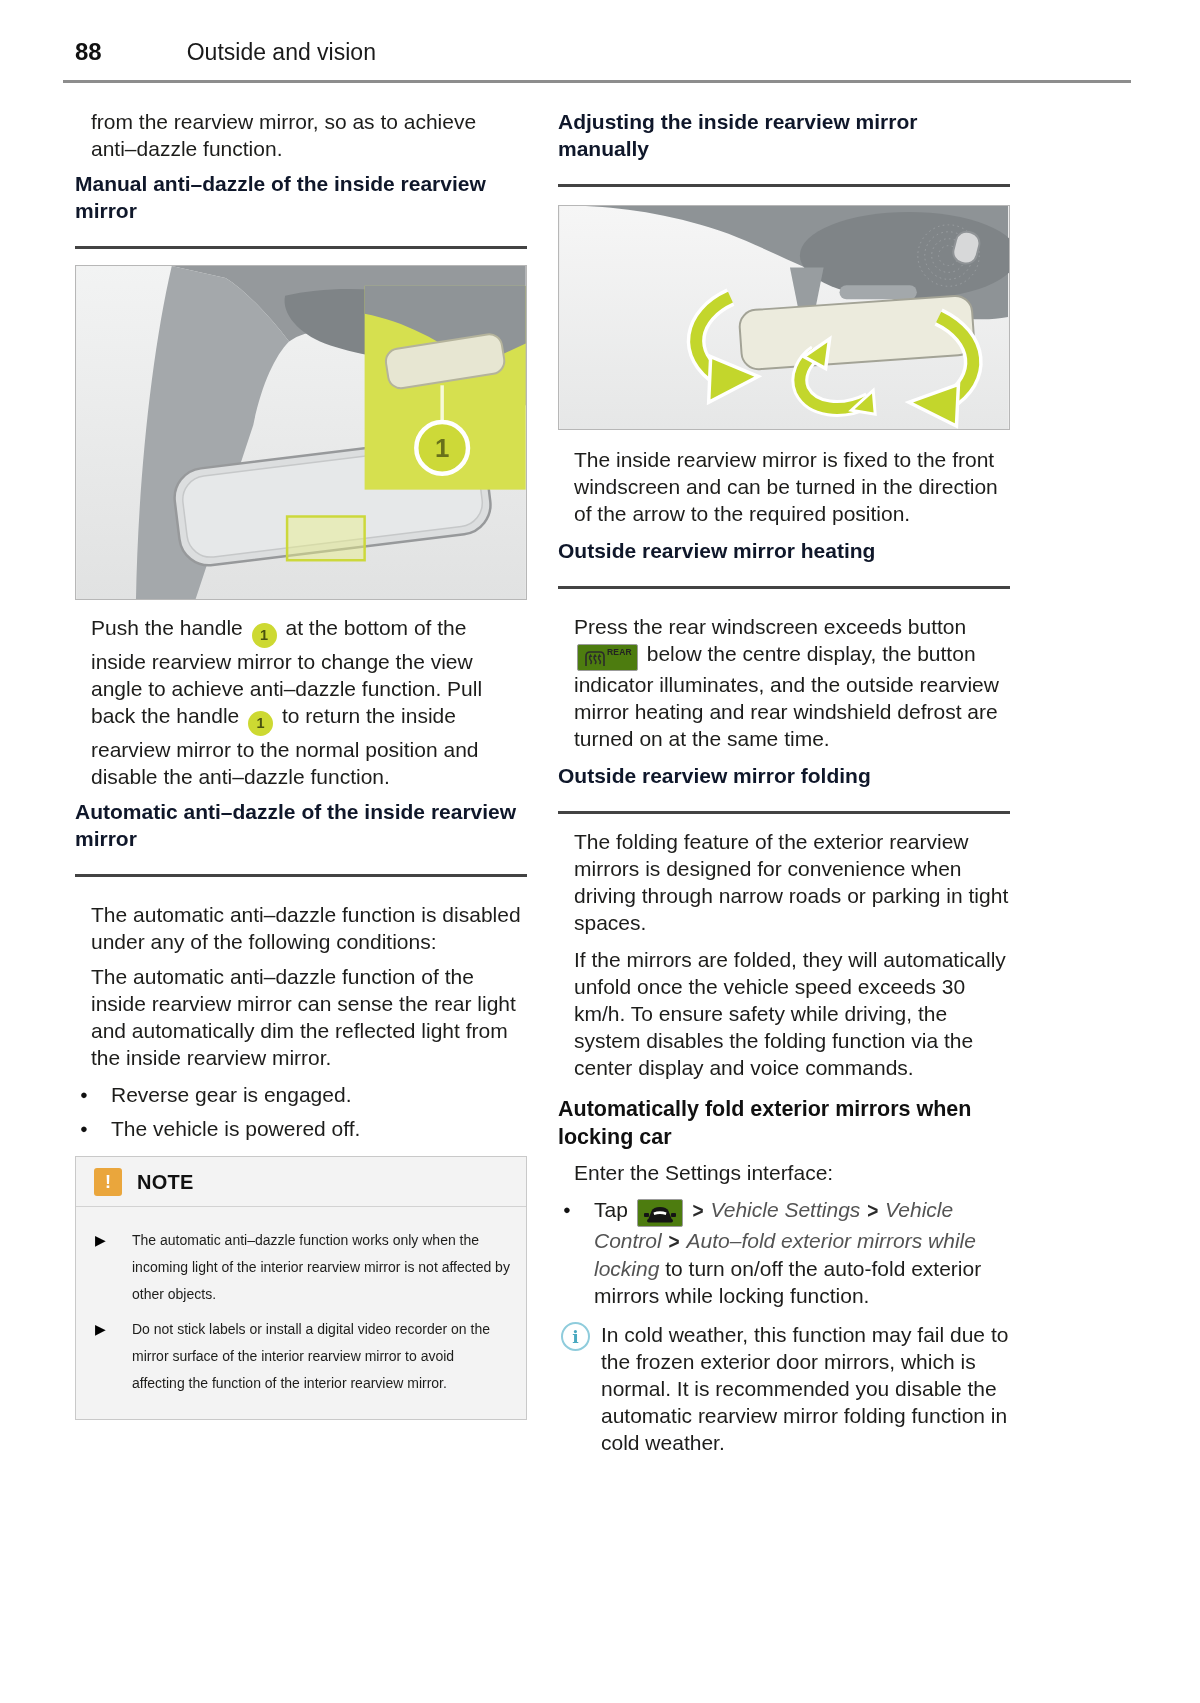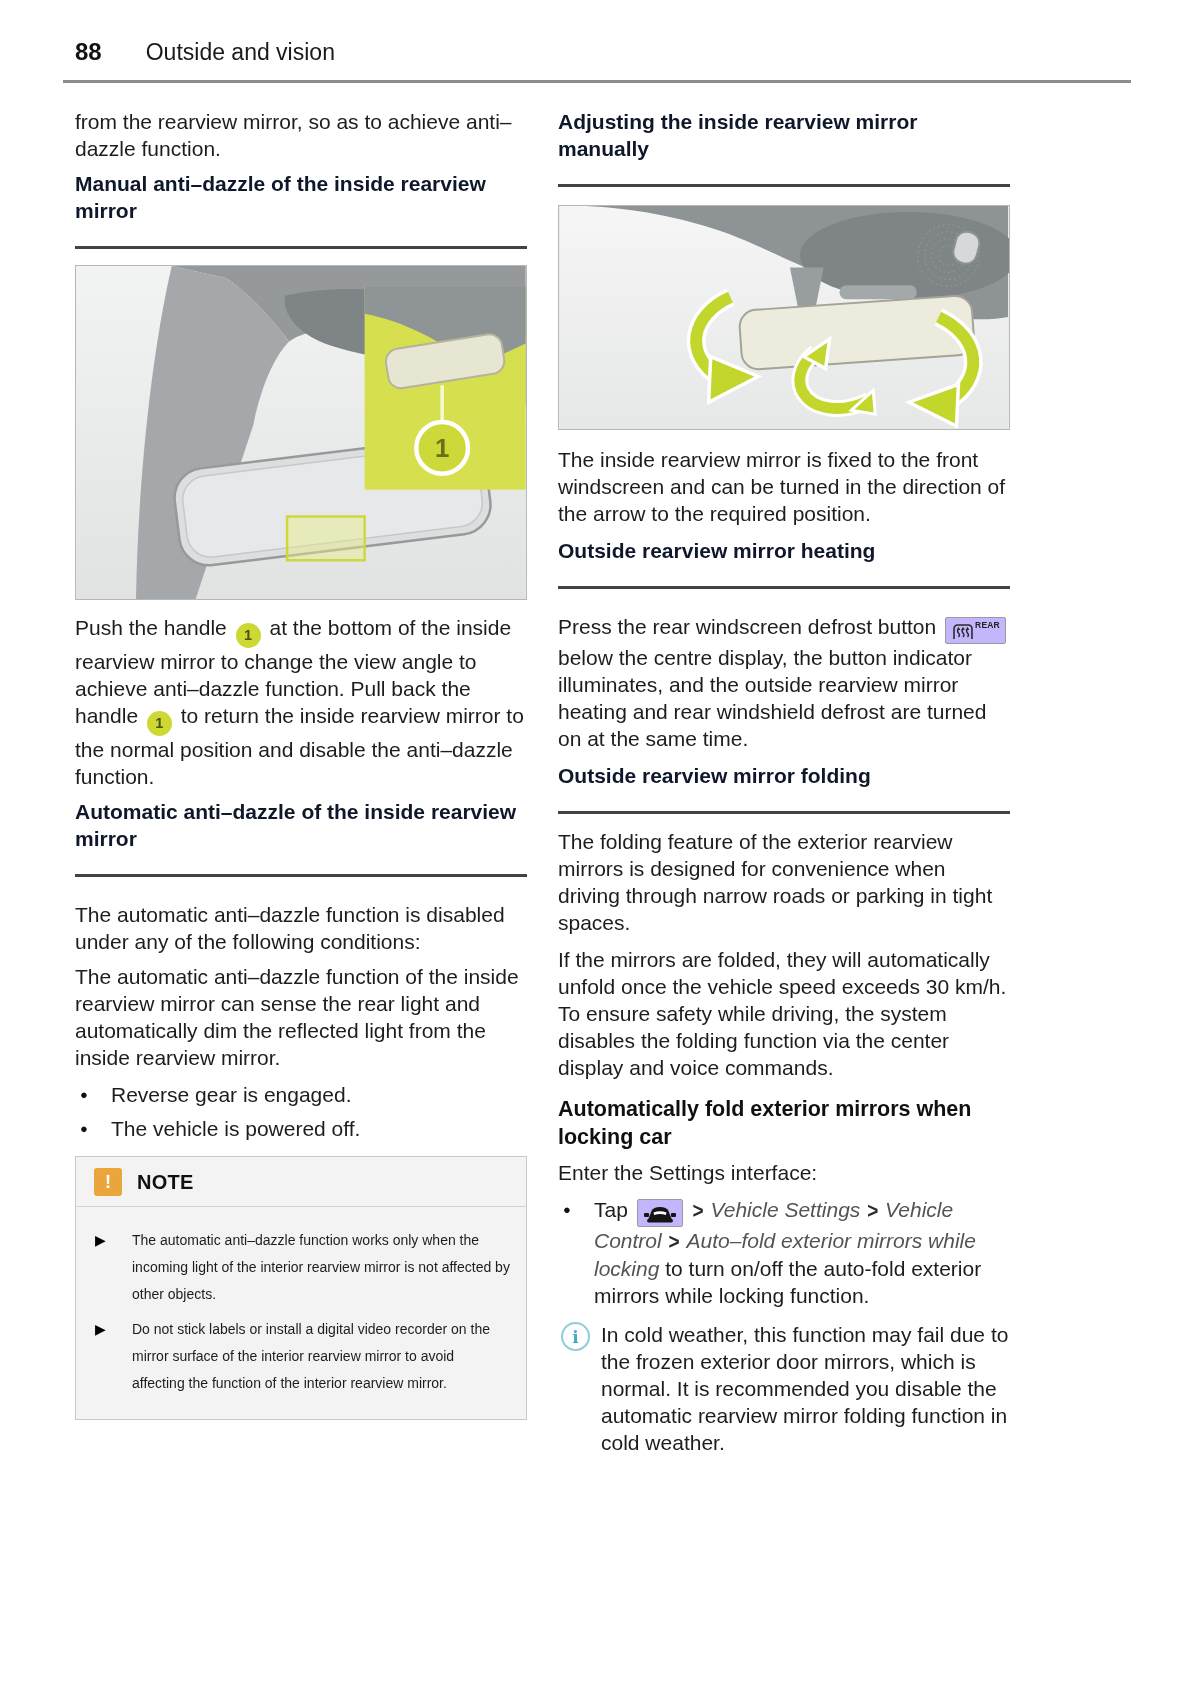--- a/index.html
+++ b/index.html
@@ -2,50 +2,50 @@
 <html><head>
 <meta charset="utf-8">
 <style>
   * { margin:0; padding:0; box-sizing:border-box; }
   html,body { background:#ffffff; }
   body {
     width:1200px; height:1703px; position:relative; overflow:hidden;
     font-family:"Liberation Sans", sans-serif; color:#1d1d1b;
     -webkit-font-smoothing:antialiased;
   }
-  .page-header { position:absolute; left:75px; top:38px; display:flex; align-items:baseline; }
+  .page-header { position:absolute; left:75px; top:38px; display:flex; align-items:baseline;gap:41px; }
   .pagenum { font-size:24px; font-weight:700; color:#111; }
   .chapter { font-size:23px; font-weight:400; color:#1a1a1a; margin-left:44px; }
   .header-rule { position:absolute; left:63px; top:80px; width:1068px; height:3px; background:#8d8d8d; }
 
   .col { position:absolute; top:108px; width:452px; }
   .col-left  { left:75px; }
   .col-right { left:558px; }
 
-  p.body { font-size:21px; line-height:27px; color:#1d1d1b; }
+  p.body { font-size:21px; line-height:27px; color:#1d1d1b;margin-left:16px; }
 
   h3.subhead {
     font-size:21px; line-height:27px; font-weight:700; color:#0f172a;
     padding-bottom:22px; border-bottom:3.5px solid #434343;
   }
   h4.boldhead { font-size:21.5px; line-height:28px; font-weight:700; color:#101010; }
 
   figure.fig { border:1px solid #b7b7b7; font-size:0; background:#ededed; }
 
   
   .badge {
     display:inline-flex; width:25px; height:25px; border-radius:50%;
     background:#cdd932; color:#4a520f; font-weight:700; font-size:14.5px;
     align-items:center; justify-content:center; vertical-align:-5px; margin:0 3px;
   }
 
   
   .btn-box {
     display:inline-flex; align-items:flex-start; border:1.5px solid #9b9b9b;
-    background:#c4b5fd; border-radius:2px; padding:3px 5px 2px 5px;
+    background:#4d7c0f; border-radius:2px; padding:3px 5px 2px 5px;
     vertical-align:-7px; margin:0 3px; line-height:0;
   }
   .rear-sup { font-size:8.5px; font-weight:700; color:#222; line-height:9px; letter-spacing:.2px; }
 
   
   .li { display:flex; margin-bottom:7px; }
   .li .dot { flex:none; width:36px; padding-left:5px; font-size:13px; line-height:27px; color:#111; }
   .li .li-text { font-size:21px; line-height:27px; }
 
   .sep { font-weight:700; color:#2b2b2b; font-size:19px; display:inline-block; transform:scaleY(1.12); margin:0 1px; }
@@ -209,21 +209,21 @@
           <polygon points="316,186 294,206 318,210" fill="#c3d62c" stroke="#ffffff" stroke-width="3"></polygon>
         </g>
       </svg>
     </figure>
 
     <p class="body mb10">The inside rearview mirror is fixed to the front windscreen and can be turned in the direction of the arrow to the required position.</p>
 
     <h3 class="subhead mb12">Outside rearview mirror heating</h3>
 
     <p class="body mb10">
-      <span>Press the rear windscreen defrost button</span>
+      <span>Press the rear windscreen exceeds button</span>
       <span class="btn-box">
         <svg width="24" height="20" viewBox="0 0 24 20">
           <path d="M3 18 V8 Q3 4 7 4 H17 Q21 4 21 8 V18" fill="none" stroke="#2b2b2b" stroke-width="1.6"></path>
           <g fill="none" stroke="#2b2b2b" stroke-width="1.4">
             <path d="M7.5 16 q2 -2 0 -4 q-2 -2 0 -4"></path>
             <path d="M12 16 q2 -2 0 -4 q-2 -2 0 -4"></path>
             <path d="M16.5 16 q2 -2 0 -4 q-2 -2 0 -4"></path>
           </g>
           <g fill="#2b2b2b">
             <polygon points="5.7,9 9.3,9 7.5,5.8"></polygon>

